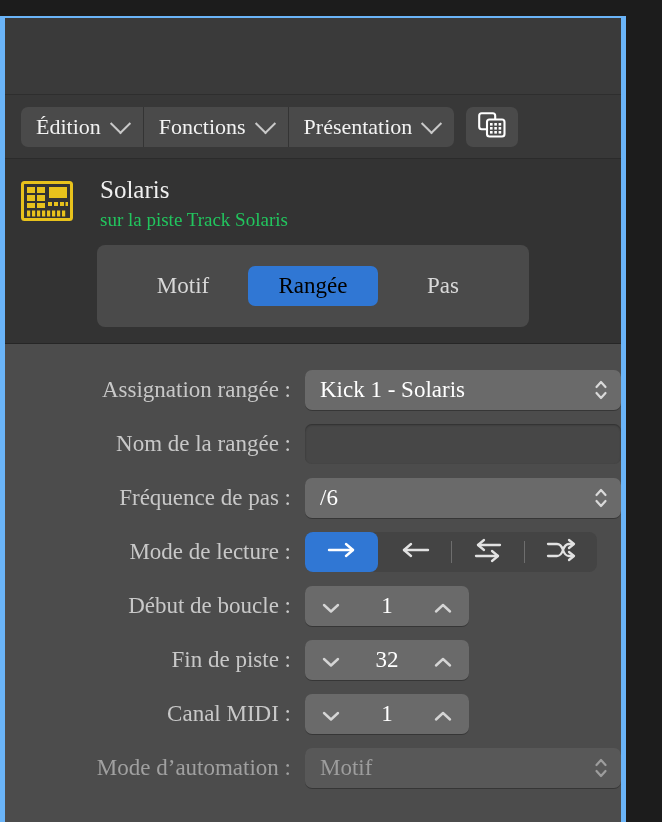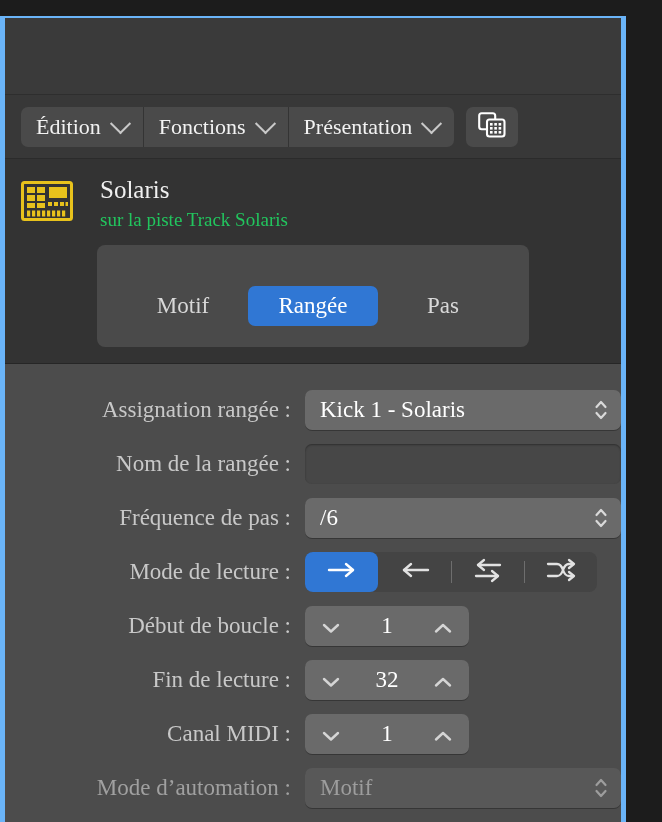--- a/index.html
+++ b/index.html
@@ -135,22 +135,21 @@
     padding: 7px 22px;
     border-radius: 7px;
     font-size: 23px;
     color: #d8d8d8;
     min-width: 86px;
     text-align: center;
     cursor: default;
   }
   .tab.selected {
     background: #3077d4;
-    color: #ffffff;
-    margin-top: 20px;
+    color: #000000;
   }
 
   
   .body-area {
     background: #4c4c4c;
     height: 100%;
     padding-top: 26px;
     box-sizing: border-box;
   }
   .row {
@@ -446,21 +445,21 @@
         <span class="num">1</span>
         <span class="stp-arrow">
           <svg width="20" height="12" viewBox="0 0 20 12">
             <polyline points="3,9.5 10,3 17,9.5" fill="none" stroke="#d5d5d5" stroke-width="2.4" stroke-linecap="round" stroke-linejoin="round"></polyline>
           </svg>
         </span>
       </div>
     </div>
 
     <div class="row">
-      <div class="row-label">Fin de lecture :</div>
+      <div class="row-label">Fin de piste :</div>
       <div class="stepper">
         <span class="stp-arrow">
           <svg width="20" height="12" viewBox="0 0 20 12">
             <polyline points="3,3 10,9.5 17,3" fill="none" stroke="#d5d5d5" stroke-width="2.4" stroke-linecap="round" stroke-linejoin="round"></polyline>
           </svg>
         </span>
         <span class="num">32</span>
         <span class="stp-arrow">
           <svg width="20" height="12" viewBox="0 0 20 12">
             <polyline points="3,9.5 10,3 17,9.5" fill="none" stroke="#d5d5d5" stroke-width="2.4" stroke-linecap="round" stroke-linejoin="round"></polyline>

